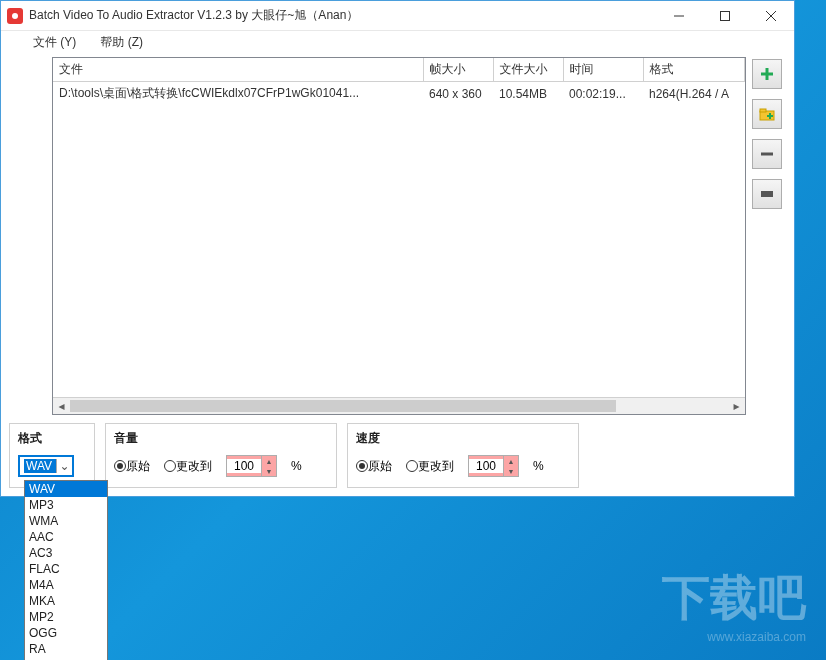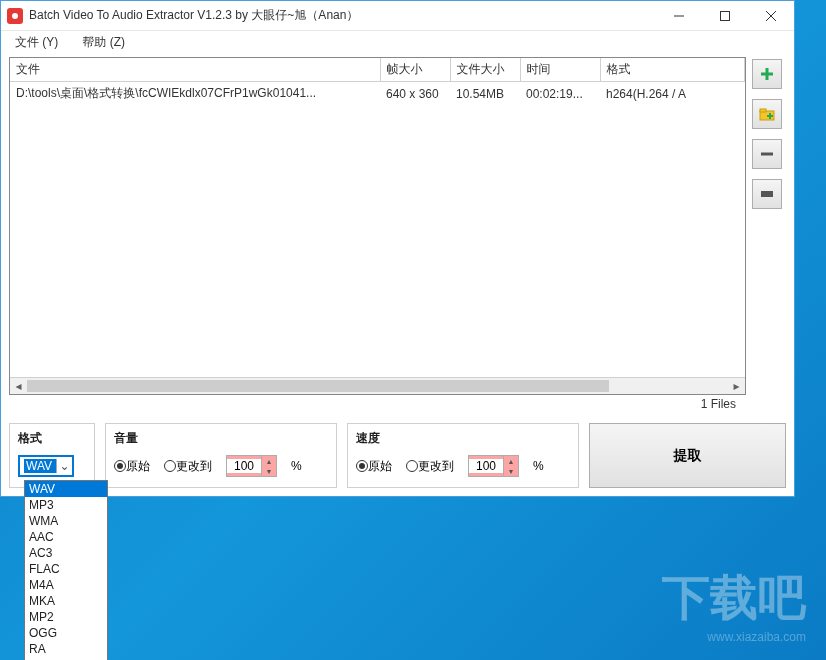--- a/index.html
+++ b/index.html
@@ -25,24 +25,24 @@
 }
 .app-icon {
   width: 16px; height: 16px; background: #e53935;
   border-radius: 3px; display: flex; align-items: center; justify-content: center;
   margin-right: 6px;
 }
 .app-icon::before { content: ""; width: 6px; height: 6px; background: #fff; border-radius: 50%; }
 .title-text { flex: 1; color: #333; font-size: 12px; }
 .winbtns { display: flex; }
 .winbtn { width: 46px; height: 29px; display: flex; align-items: center; justify-content: center; cursor: pointer; }
-.menubar { height: 22px; display: flex; align-items: center; padding-left: 10px; gap: 16px; color: #333; }
+.menubar { height: 22px; display: flex; align-items: center; padding-left: 28px; gap: 16px; color: #333; }
 .menuitem { cursor: pointer; padding: 2px 4px; }
 .content { flex: 1; display: flex; padding: 4px 8px 4px 8px; gap: 6px; }
-.leftcol { flex: 1; display: flex; flex-direction: column; }
+.leftcol { flex: 1; display: flex; flex-direction: column; margin-left: 43px; }
 .table-wrap { flex: 1; border: 1px solid #828790; background: #fff; position: relative; overflow: hidden; }
 .table { width: 100%; border-collapse: collapse; font-size: 12px; }
 .table th {
   text-align: left; font-weight: normal; padding: 3px 6px;
   background: #fff; border-right: 1px solid #d0d0d0; border-bottom: 1px solid #d0d0d0;
   color: #333; height: 20px;
 }
 .table td { padding: 3px 6px; color: #333; white-space: nowrap; }
 .hscroll {
   position: absolute; bottom: 0; left: 0; right: 0; height: 17px;
@@ -167,21 +167,20 @@
           </tbody>
         </table>
         <div class="hscroll">
           <div class="arrow">◂</div>
           <div class="track">
             <div class="thumb"></div>
           </div>
           <div class="arrow">▸</div>
         </div>
       </div>
-      <div class="status">1 Files</div>
     </div>
 
     <div class="sidebtns">
       <div class="sbtn">
         <svg width="16" height="16">
             <line x1="8" y1="2" x2="8" y2="14" stroke="#2a5" stroke-width="3"></line>
             <line x1="2" y1="8" x2="14" y2="8" stroke="#2a5" stroke-width="3"></line>
           </svg>
       </div>
       <div class="sbtn">
@@ -251,23 +250,20 @@
           <input value="100" style="">
           <div class="arrows">
             <div>▲</div>
             <div>▼</div>
           </div>
         </div>
         <span>%</span>
       </div>
     </div>
 
-    <div class="extract-btn">
-      <span>提取</span>
-    </div>
   </div>
 </div>
 
 <div class="dropdown-list" id="ddlist">
     <div class="opt sel">WAV</div>
     <div class="opt">MP3</div>
     <div class="opt">WMA</div>
     <div class="opt">AAC</div>
     <div class="opt">AC3</div>
     <div class="opt">FLAC</div>

